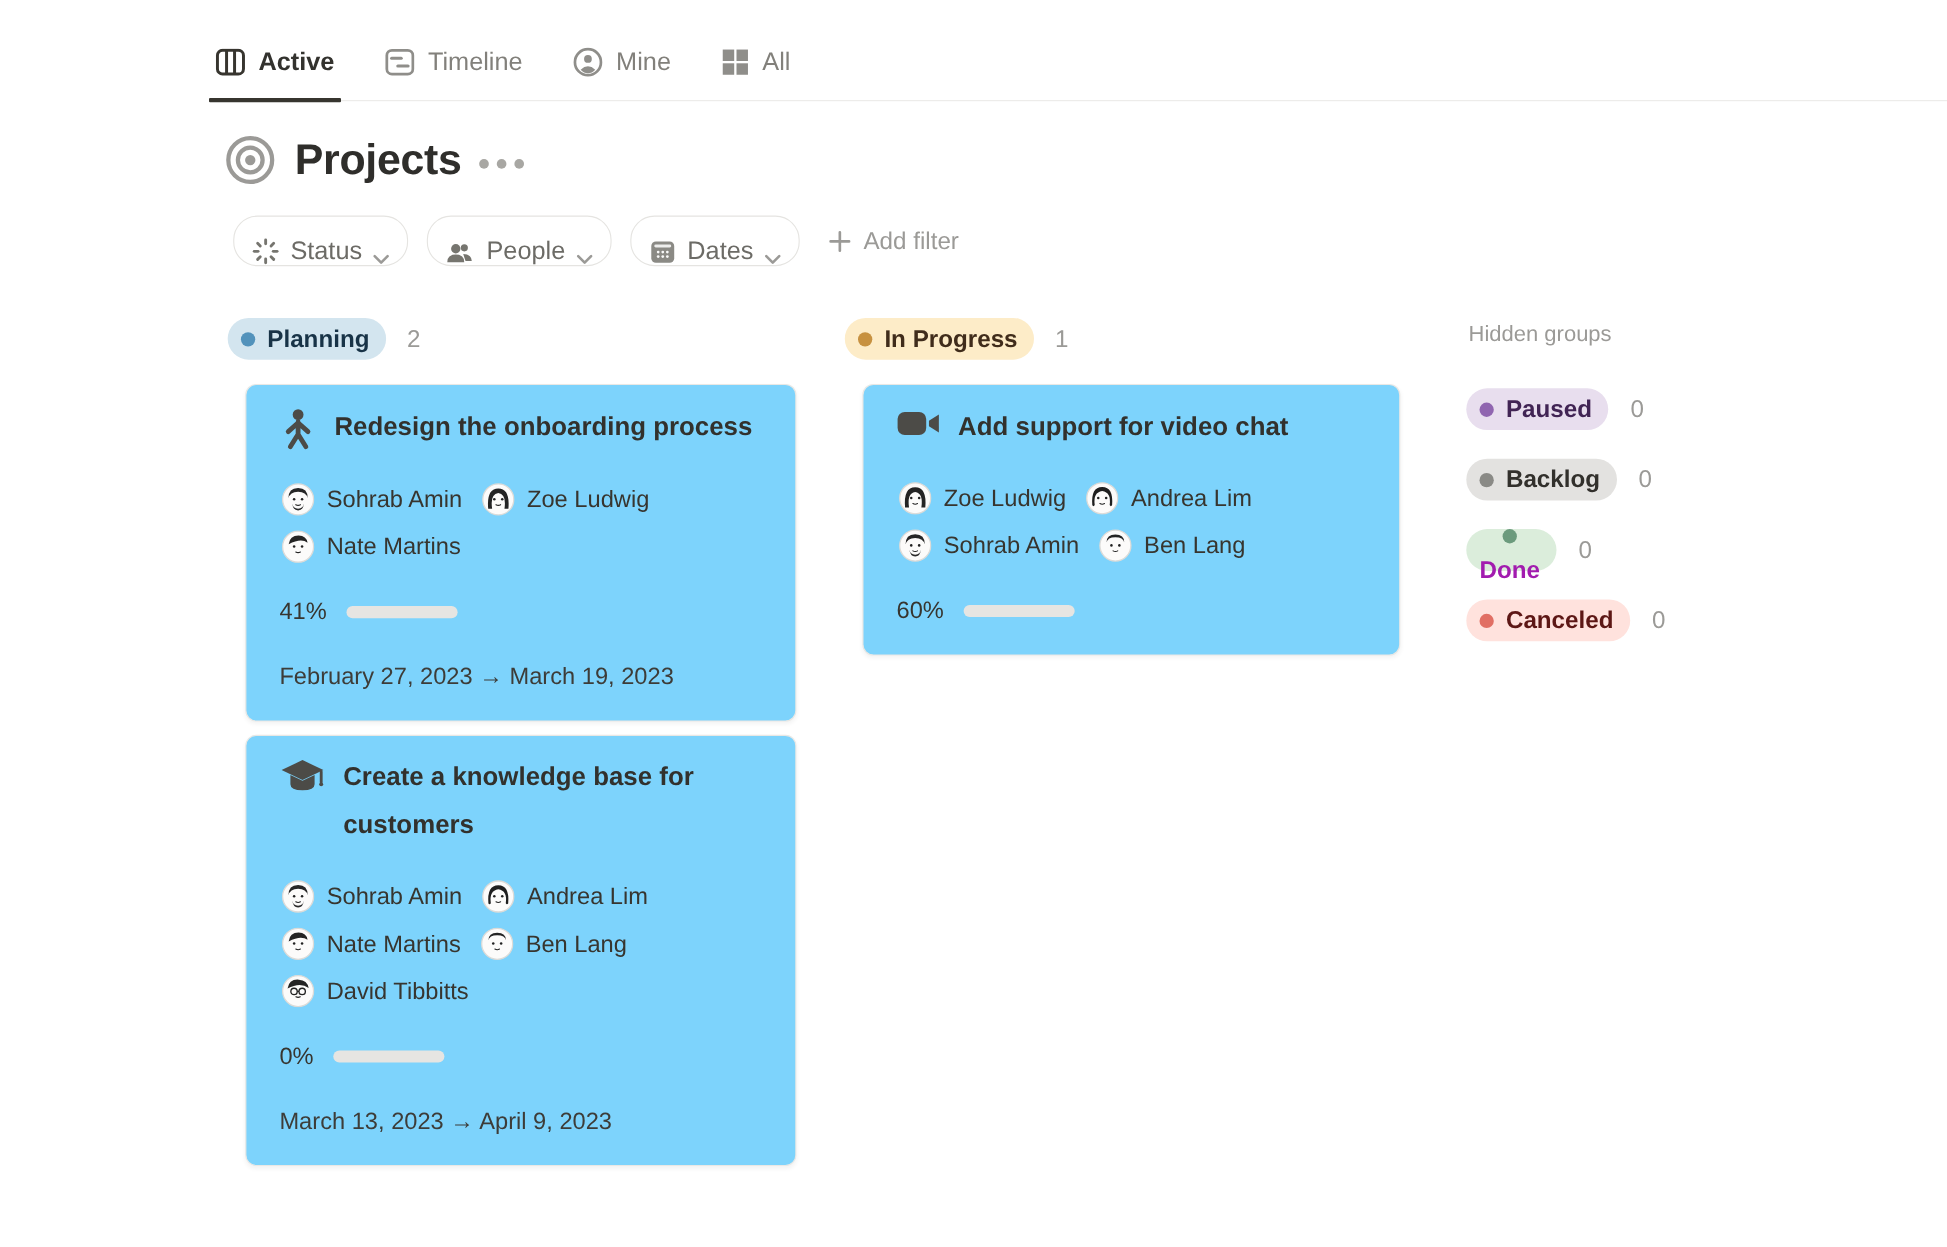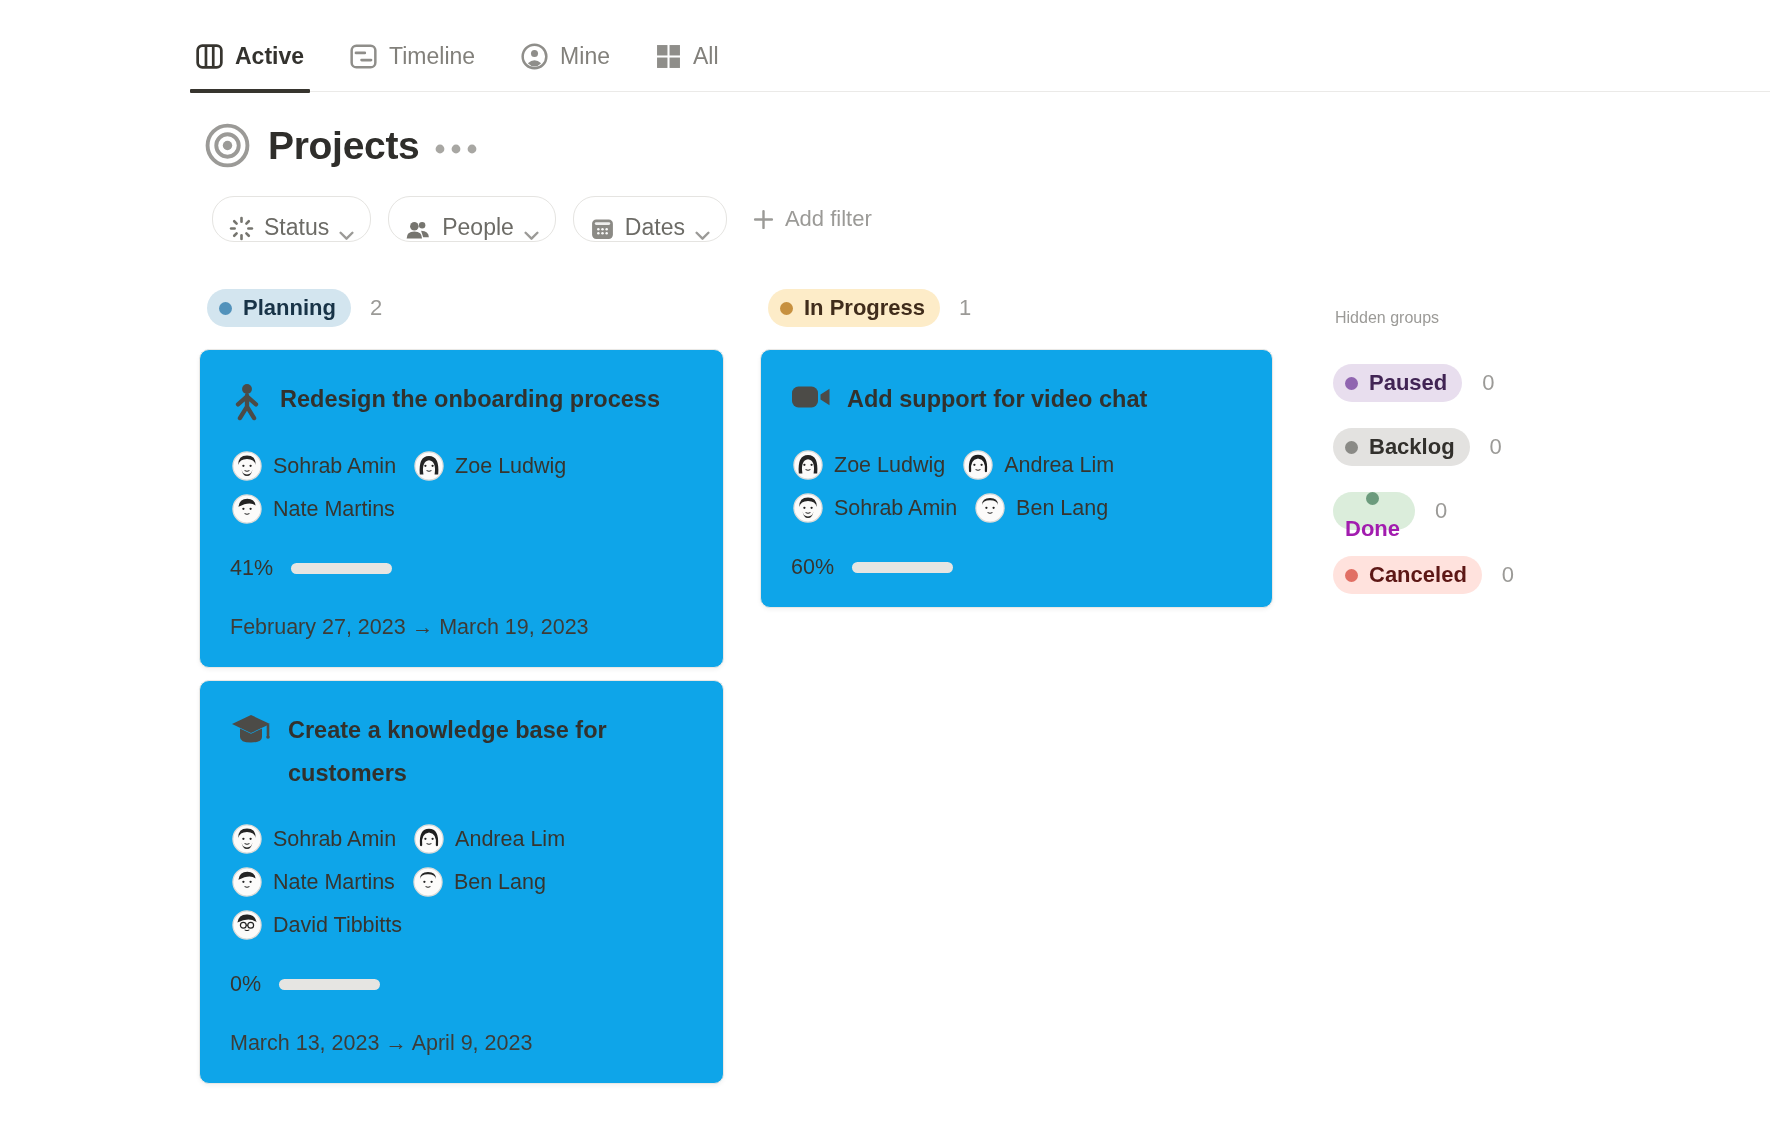--- a/index.html
+++ b/index.html
@@ -35,36 +35,36 @@
   
   .board{position:absolute;left:199px;top:289px;display:flex;align-items:flex-start;}
   .col{width:525px;flex:none;}
   .col.col-2{width:513px;margin-left:36px;}
   .col-header{display:flex;align-items:center;margin:0 0 22px 8px;}
   .status-pill{display:flex;align-items:center;gap:11px;height:38px;padding:0 15px 0 12px;
                border-radius:19px;font-size:22px;font-weight:600;cursor:pointer;white-space:nowrap;}
   .status-dot{width:13px;height:13px;border-radius:50%;flex:none;}
   .col-count{margin-left:19px;font-size:22px;color:#9b9a97;}
 
-  .card{background:#0ea5e9;border:1px solid #e9e8e5;border-radius:10px;
-        box-shadow:0 2px 4px rgba(15,15,15,.05);padding:28px 30px 27px 30px;margin-bottom:12px;cursor:pointer;}
+  .card{background:#7dd3fc;border:1px solid #e9e8e5;border-radius:10px;
+        box-shadow:0 2px 4px rgba(15,15,15,.05);padding:16px 30px 27px 30px;margin-bottom:12px;cursor:pointer;margin-left:24px;}
   .card-title-row{display:flex;align-items:flex-start;gap:16px;}
   .card-icon{flex:none;margin-top:4px;color:#4c4b47;}
   .card-title{font-size:23.5px;font-weight:600;line-height:43px;max-width:400px;color:#32312d;}
   .people{margin:29px 0 0 2px;display:flex;flex-wrap:wrap;column-gap:18px;row-gap:13px;max-width:432px;}
   .person{display:flex;align-items:center;gap:11px;font-size:21.5px;color:#37352f;white-space:nowrap;}
   .avatar{width:30px;height:30px;flex:none;}
   .progress-row{margin-top:32px;display:flex;align-items:center;gap:18px;font-size:21.5px;color:#37352f;}
   .track{width:101px;height:11px;border-radius:6px;overflow:hidden;}
   .fill{height:100%;border-radius:6px;}
   .date-row{margin-top:34px;font-size:21.5px;color:#3d3c38;}
 
   
   .hidden-col{margin-left:60px;width:270px;flex:none;}
-  .hidden-title{font-size:16px;color:#9b9a97;margin:20px 0 37px 2px;}
+  .hidden-title{font-size:20px;color:#9b9a97;margin:4px 0 37px 2px;}
   .hidden-item{display:flex;align-items:center;margin-bottom:26px;}
   .hidden-count{margin-left:20px;font-size:22px;color:#9b9a97;}
 </style>
 </head>
 <body>
 
 <div class="topbar">
   <div class="tabs" id="tabs">
       <div class="tab active">
     <span class="tab-icon">

